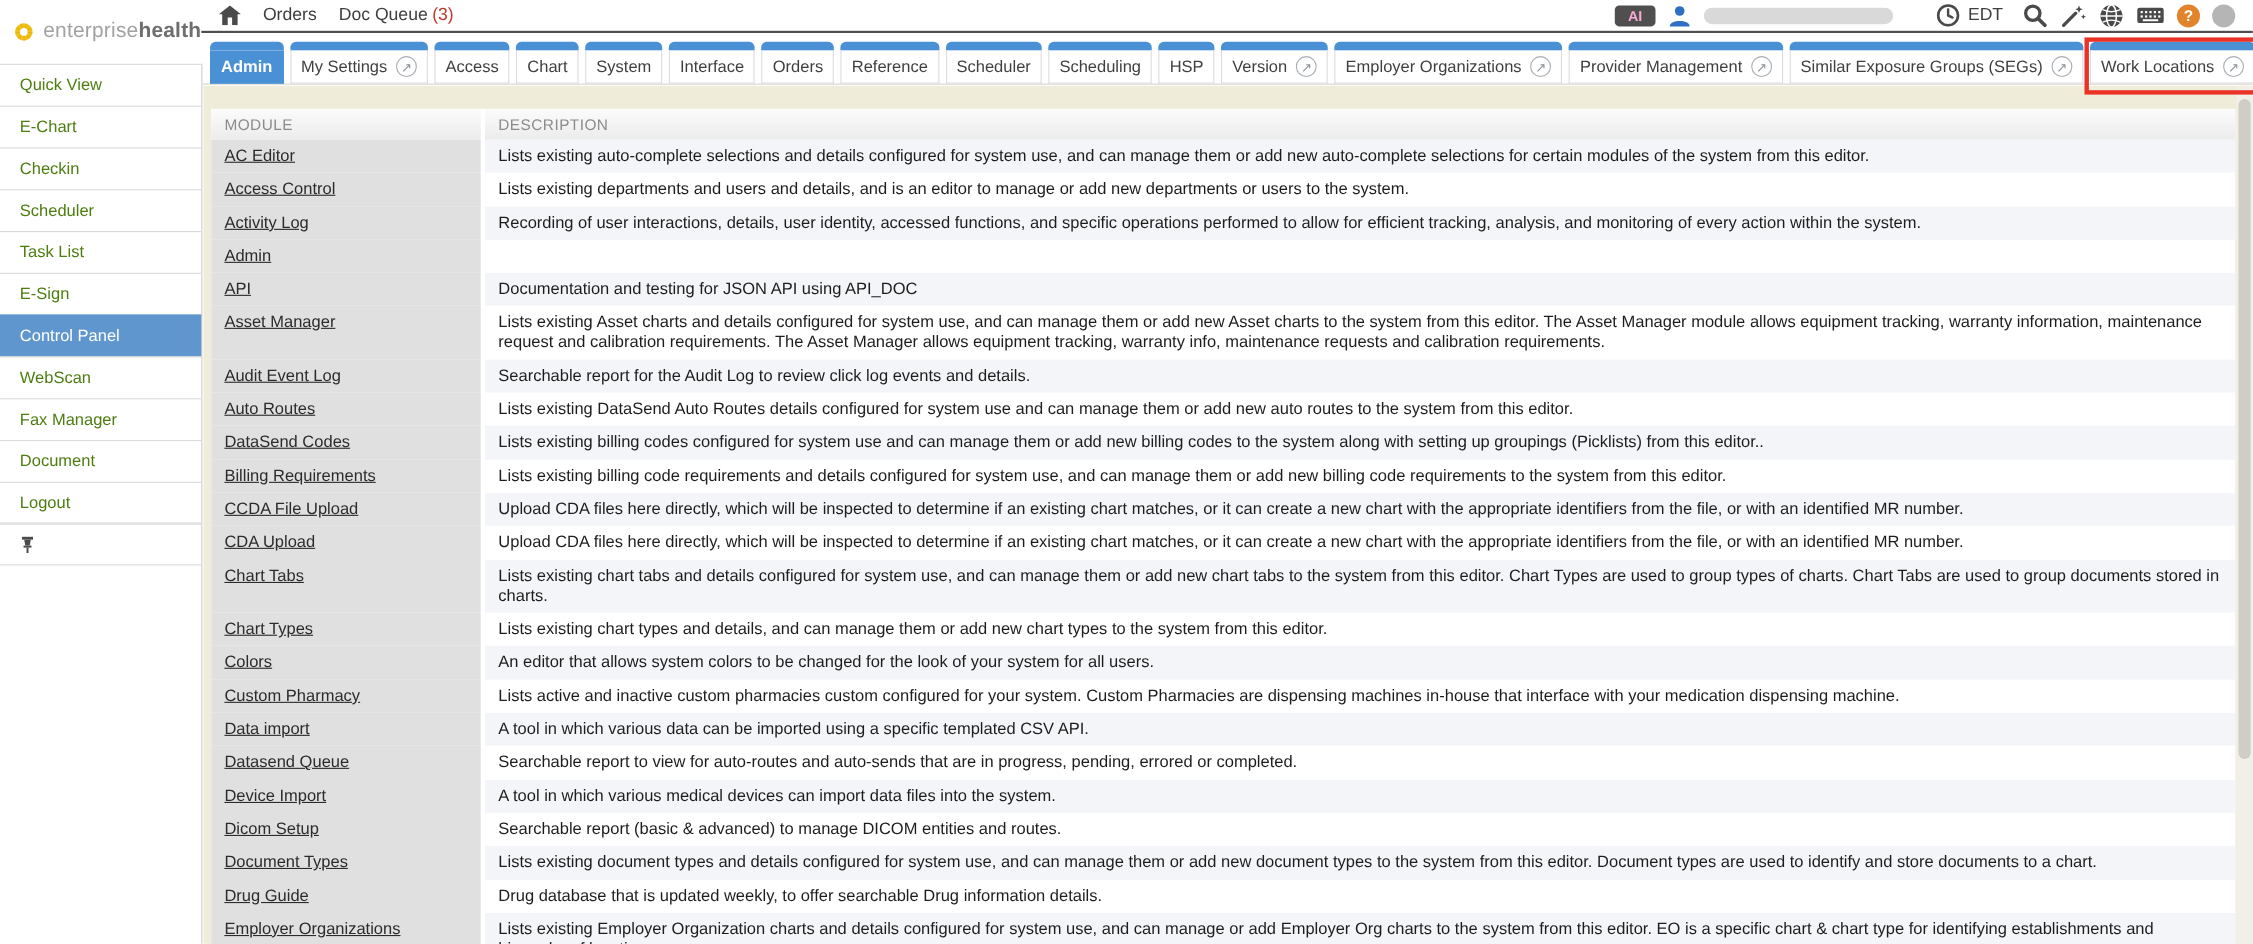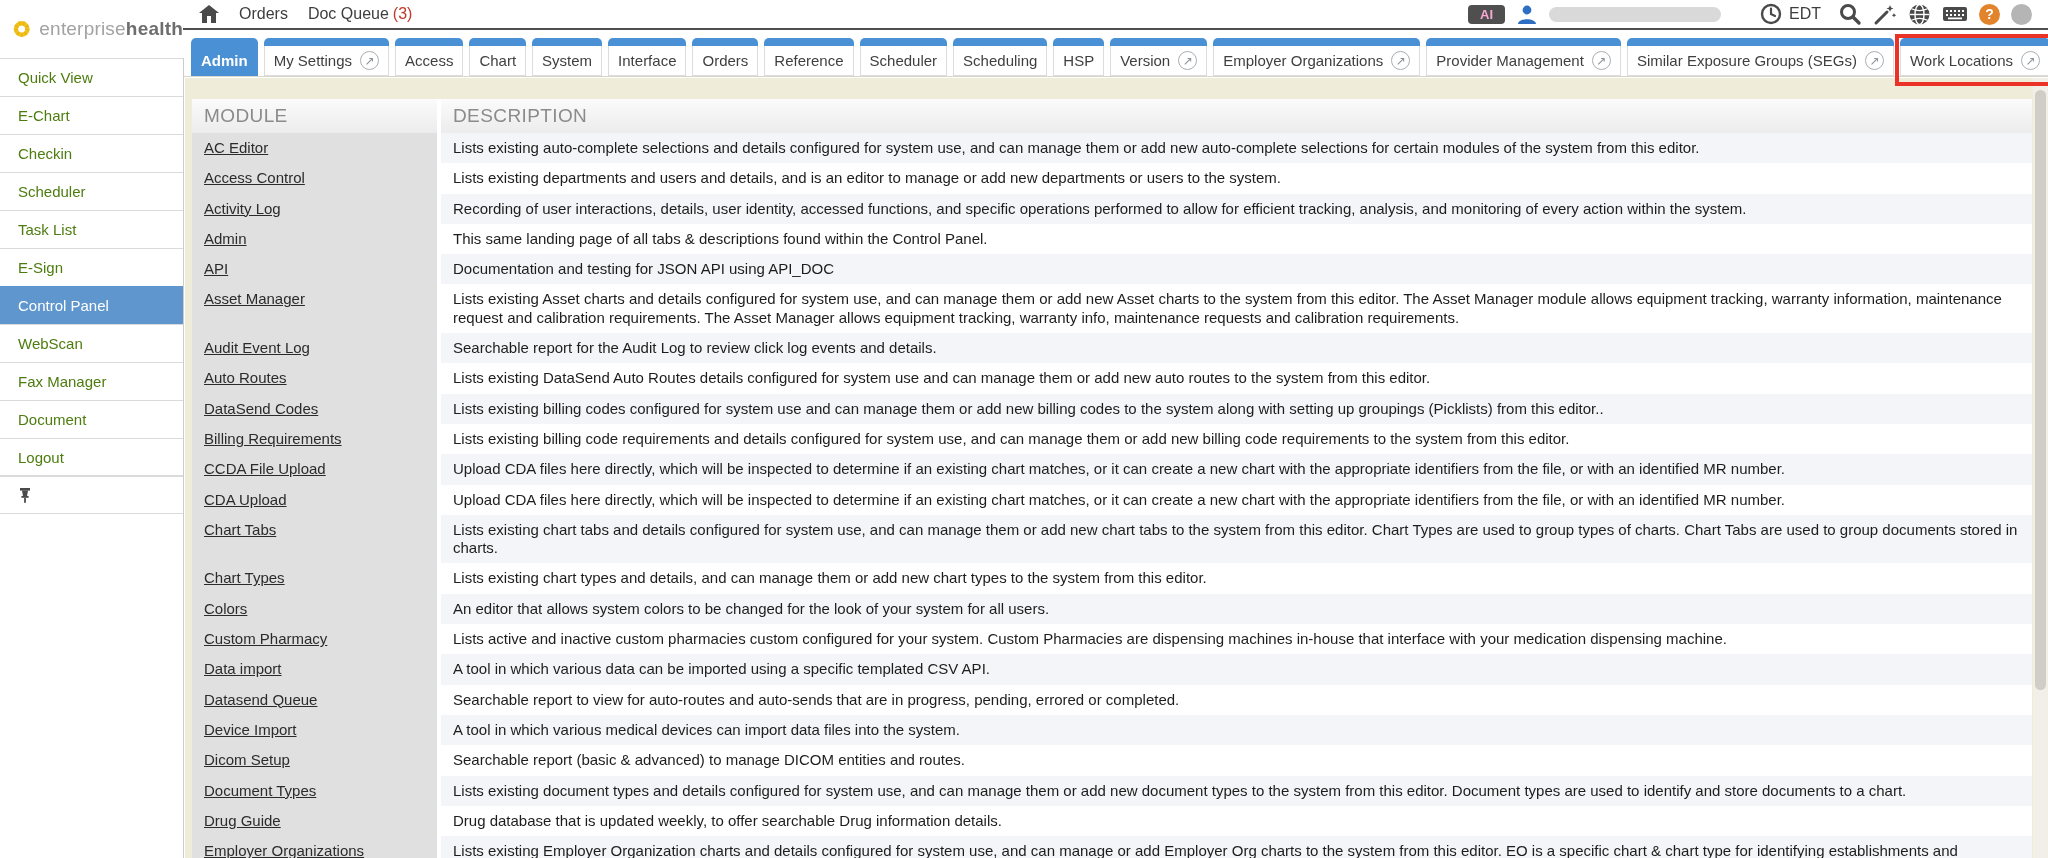--- a/index.html
+++ b/index.html
@@ -59,21 +59,21 @@
   .side-item:last-child { border-bottom:1px solid #dadada; }
 
   
   #content { position:absolute; left:185px; top:78px; right:0; bottom:0;
     background:#f0ecda; }
   #module-table { position:absolute; left:7px; top:21px; right:16px;
     background:#fff; }
   .tbl-row { display:grid; grid-template-columns:245px 1fr; column-gap:4px;
     background:#fff; }
   .th-cell { background:linear-gradient(#fbfbfb,#ececec); color:#8b8b8b;
-    font-size:19px; letter-spacing:0.4px; padding:6px 12px; }
+    font-size:14px; letter-spacing:0.4px; padding:6px 12px; }
   .module-cell { background:#e0e0e0; padding:6px 12px; }
   .module-cell a { color:#2b2b2b; font-size:15px; text-decoration:underline; }
   .desc-cell { background:#fff; padding:6px 12px; font-size:15px; color:#1d1d1d;
     line-height:1.22; }
   .tbl-row:nth-child(odd) .desc-cell { background:#f4f5f8; }
 
   
   #scrollbar { position:absolute; right:0; top:78px; width:15px; bottom:0;
     background:#f1efe8; }
   #scroll-thumb { position:absolute; left:2px; right:2px; top:12px; height:600px;
@@ -333,21 +333,20 @@
         <div class="tbl-row">
           <div class="module-cell"><a href="#">Access Control</a></div>
           <div class="desc-cell">Lists existing departments and users and details, and is an editor to manage or add new departments or users to the system.</div>
         </div>
         <div class="tbl-row">
           <div class="module-cell"><a href="#">Activity Log</a></div>
           <div class="desc-cell">Recording of user interactions, details, user identity, accessed functions, and specific operations performed to allow for efficient tracking, analysis, and monitoring of every action within the system.</div>
         </div>
         <div class="tbl-row">
           <div class="module-cell"><a href="#">Admin</a></div>
-          <div class="desc-cell">This same landing page of all tabs &amp; descriptions found within the Control Panel.</div>
         </div>
         <div class="tbl-row">
           <div class="module-cell"><a href="#">API</a></div>
           <div class="desc-cell">Documentation and testing for JSON API using API_DOC</div>
         </div>
         <div class="tbl-row">
           <div class="module-cell"><a href="#">Asset Manager</a></div>
           <div class="desc-cell">Lists existing Asset charts and details configured for system use, and can manage them or add new Asset charts to the system from this editor. The Asset Manager module allows equipment tracking, warranty information, maintenance request and calibration requirements. The Asset Manager allows equipment tracking, warranty info, maintenance requests and calibration requirements.</div>
         </div>
         <div class="tbl-row">

